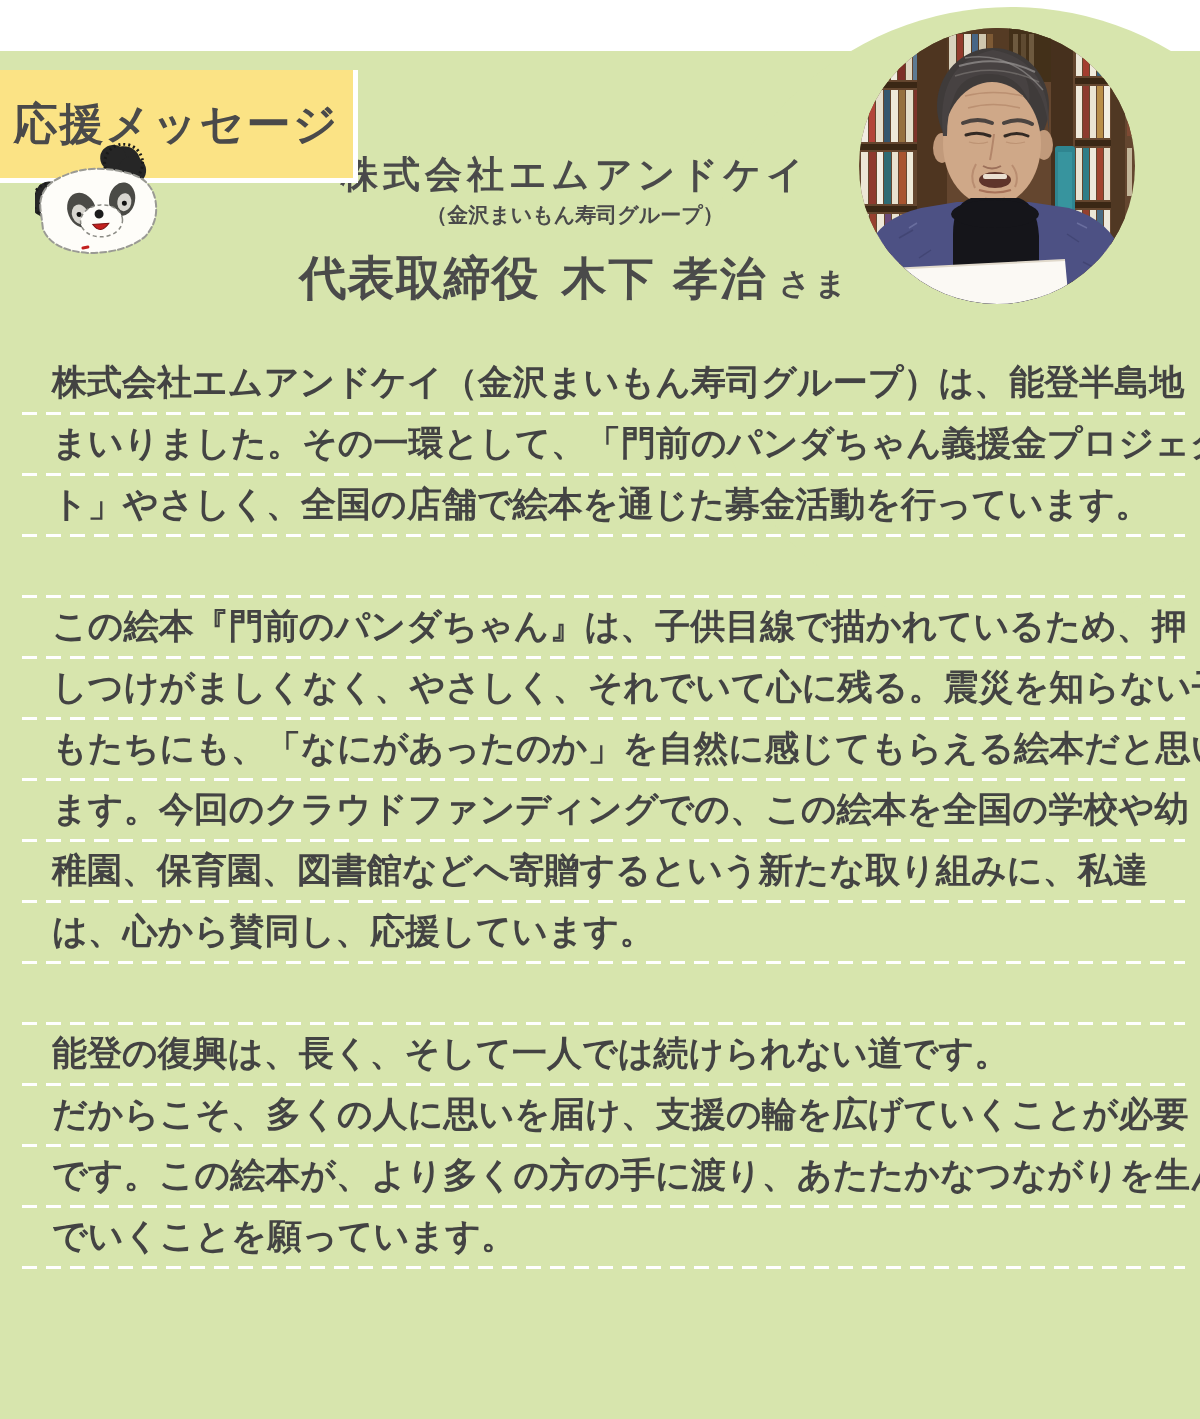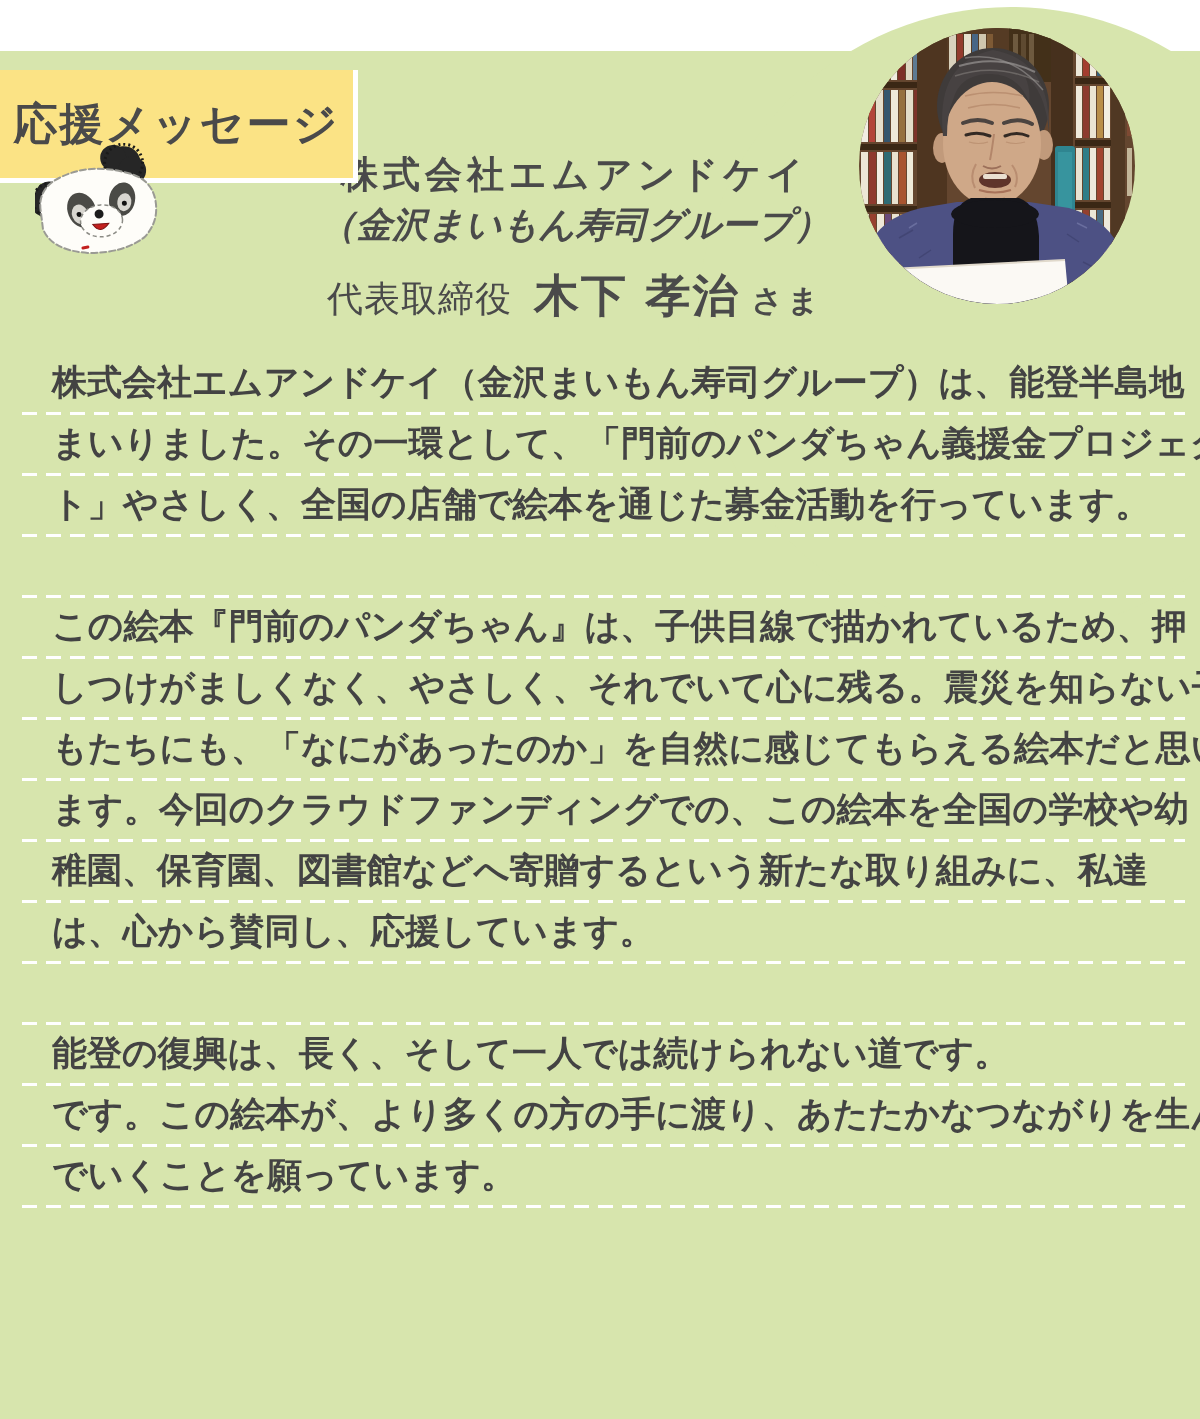--- a/index.html
+++ b/index.html
@@ -11,23 +11,23 @@
   .green-arc{position:absolute;left:698px;top:7px;width:626px;height:626px;border-radius:50%;background:var(--green,#d7e5ad);}
   .badge{
     position:absolute;left:0;top:70px;width:358px;height:113px;box-sizing:border-box;
     background:var(--yellow,#fbe385);border-right:5px solid #fff;border-bottom:5px solid #fff;
     display:flex;align-items:center;justify-content:center;z-index:3;
   }
   .badge-label{font-size:44px;font-weight:bold;letter-spacing:2px;color:var(--ink,#4a4a4a);}
   .panda{position:absolute;left:35px;top:143px;width:140px;height:150px;z-index:4;}
   .header-text{position:absolute;left:245px;top:151px;width:660px;text-align:center;color:var(--ink,#4a4a4a);z-index:2;}
   .company1{font-size:37px;font-weight:bold;letter-spacing:5px;line-height:1.28;}
-  .company2{font-size:36px;font-weight:bold;letter-spacing:0px;line-height:1.28;margin-top:4px;font-style:italic;}
+  .company2{font-size:21px;font-weight:bold;letter-spacing:0px;line-height:1.28;margin-top:4px;}
   .name-line{margin-top:18px;display:flex;justify-content:center;align-items:baseline;}
-  .role{font-size:36px;font-weight:normal;letter-spacing:1px;}
+  .role{font-size:47px;font-weight:bold;letter-spacing:1px;}
   .person-name{font-size:45px;font-weight:bold;letter-spacing:2px;margin-left:22px;}
   .honorific{font-size:31px;font-weight:bold;letter-spacing:4px;margin-left:12px;}
   .portrait{position:absolute;left:859px;top:28px;width:276px;height:276px;border-radius:50%;overflow:hidden;z-index:2;}
   .portrait svg{display:block;}
   .ruled{position:absolute;left:0;top:354px;width:1200px;z-index:2;}
   .msg-line{
     position:relative;height:61px;box-sizing:border-box;
     display:flex;align-items:flex-end;padding:0 12px 9px 52px;
     font-size:35px;font-weight:bold;letter-spacing:0;color:var(--body-ink,#434343);
     white-space:nowrap;
@@ -233,20 +233,23 @@
     <div class="msg-line">
         <span>は、心から賛同し、応援しています。</span>
       </div>
     <div class="msg-line">
         <span></span>
       </div>
     <div class="msg-line">
         <span>能登の復興は、長く、そして一人では続けられない道です。</span>
       </div>
     <div class="msg-line">
+        <span>だからこそ、多くの人に思いを届け、支援の輪を広げていくことが必要</span>
+      </div>
+    <div class="msg-line">
         <span>です。この絵本が、より多くの方の手に渡り、あたたかなつながりを生ん</span>
       </div>
     <div class="msg-line">
         <span>でいくことを願っています。</span>
       </div>
   </div>
 
 </div>
 
 </body></html>

